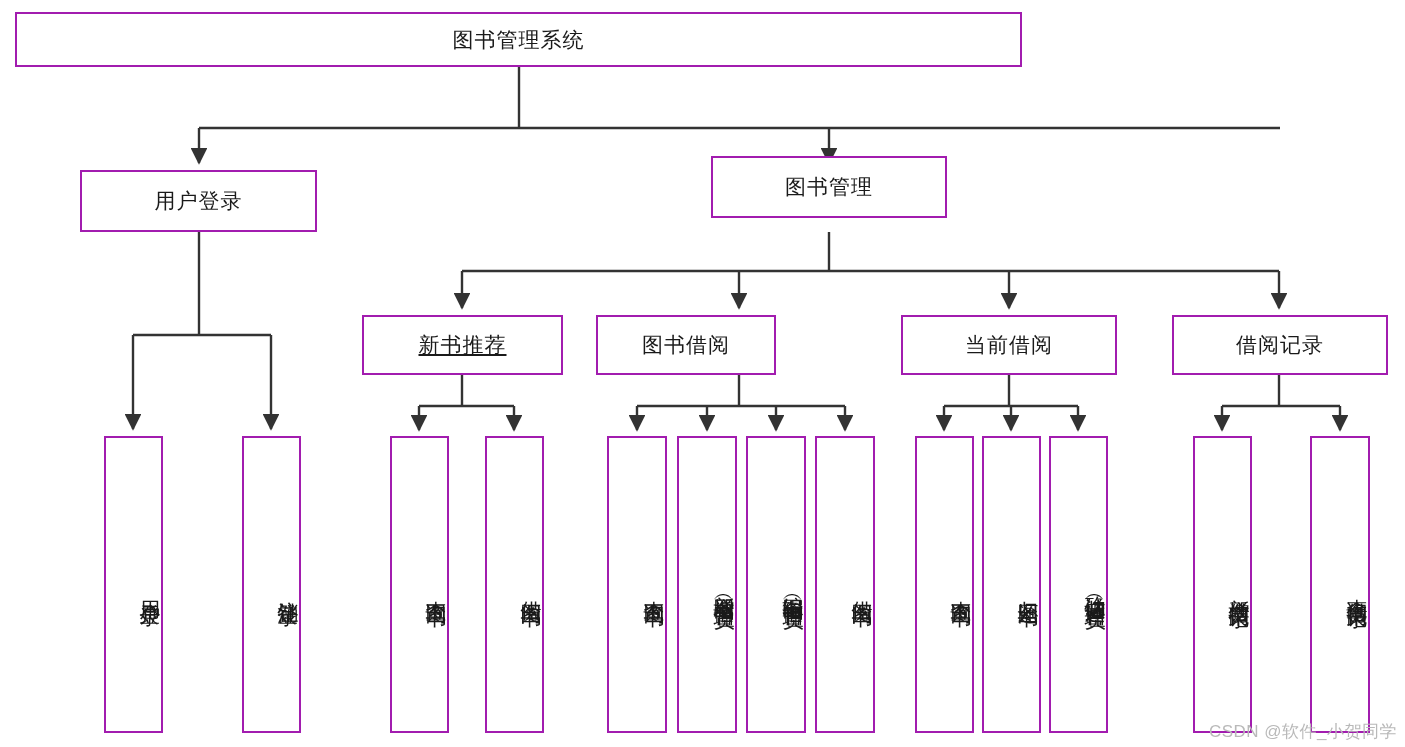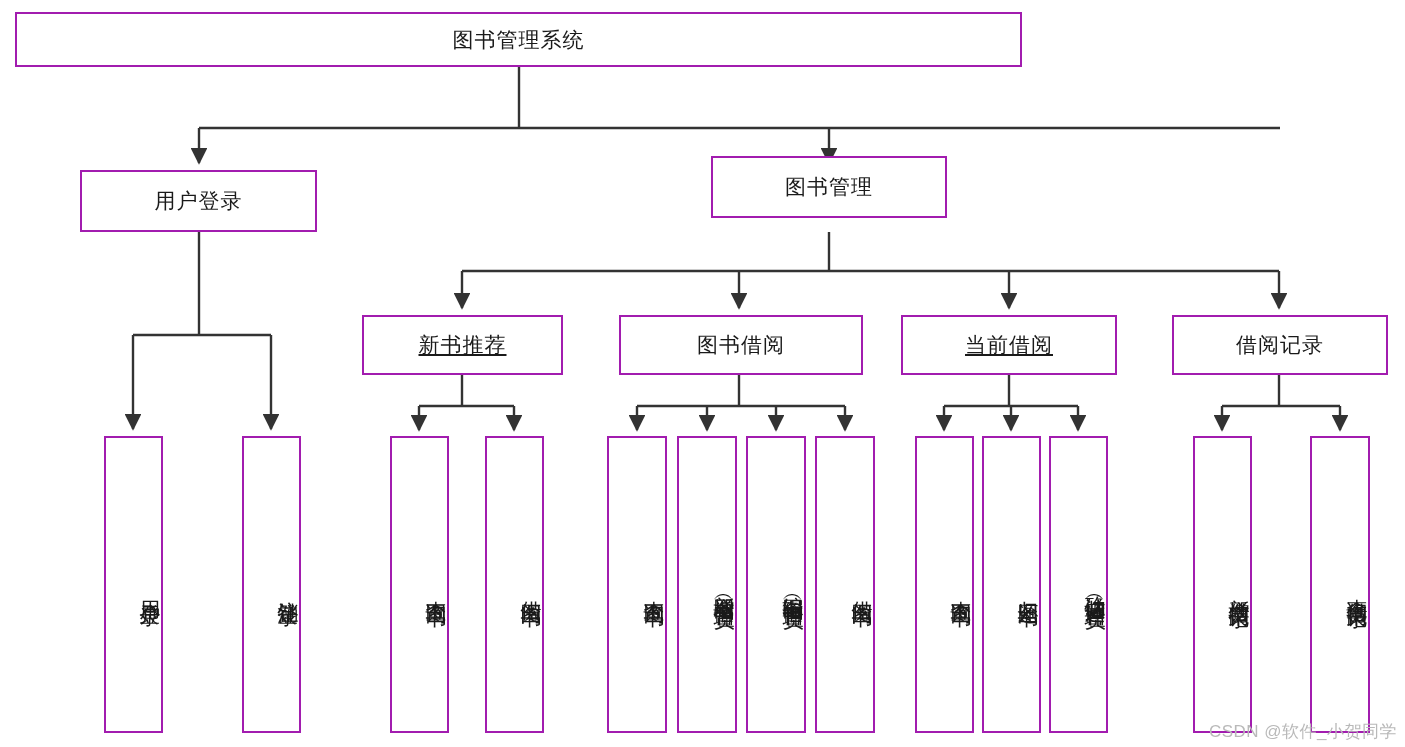--- a/index.html
+++ b/index.html
@@ -125,24 +125,24 @@
   <div class="node horizontal" style="left:80px; top:170px; width:237px; height:62px;">
     <span class="label">用户登录</span>
   </div>
   <div class="node horizontal" style="left:711px; top:156px; width:236px; height:62px;">
     <span class="label">图书管理</span>
   </div>
 
   <div class="node horizontal" style="left:362px; top:315px; width:201px; height:60px;text-decoration:underline;">
     <span class="label">新书推荐</span>
   </div>
-  <div class="node horizontal" style="left:619px; top:315px; width:244px; height:60px;">
+  <div class="node horizontal" style="left:596px; top:315px; width:180px; height:60px;">
     <span class="label">图书借阅</span>
   </div>
-  <div class="node horizontal" style="left:901px; top:315px; width:216px; height:60px;text-decoration:underline;">
+  <div class="node horizontal" style="left:901px; top:315px; width:216px; height:60px;">
     <span class="label">当前借阅</span>
   </div>
   <div class="node horizontal" style="left:1172px; top:315px; width:216px; height:60px;">
     <span class="label">借阅记录</span>
   </div>
 
   <div class="node vertical" style="left:104px; top:436px; width:59px; height:297px;">
     <span class="label">用户登录</span>
   </div>
   <div class="node vertical" style="left:242px; top:436px; width:59px; height:297px;">

